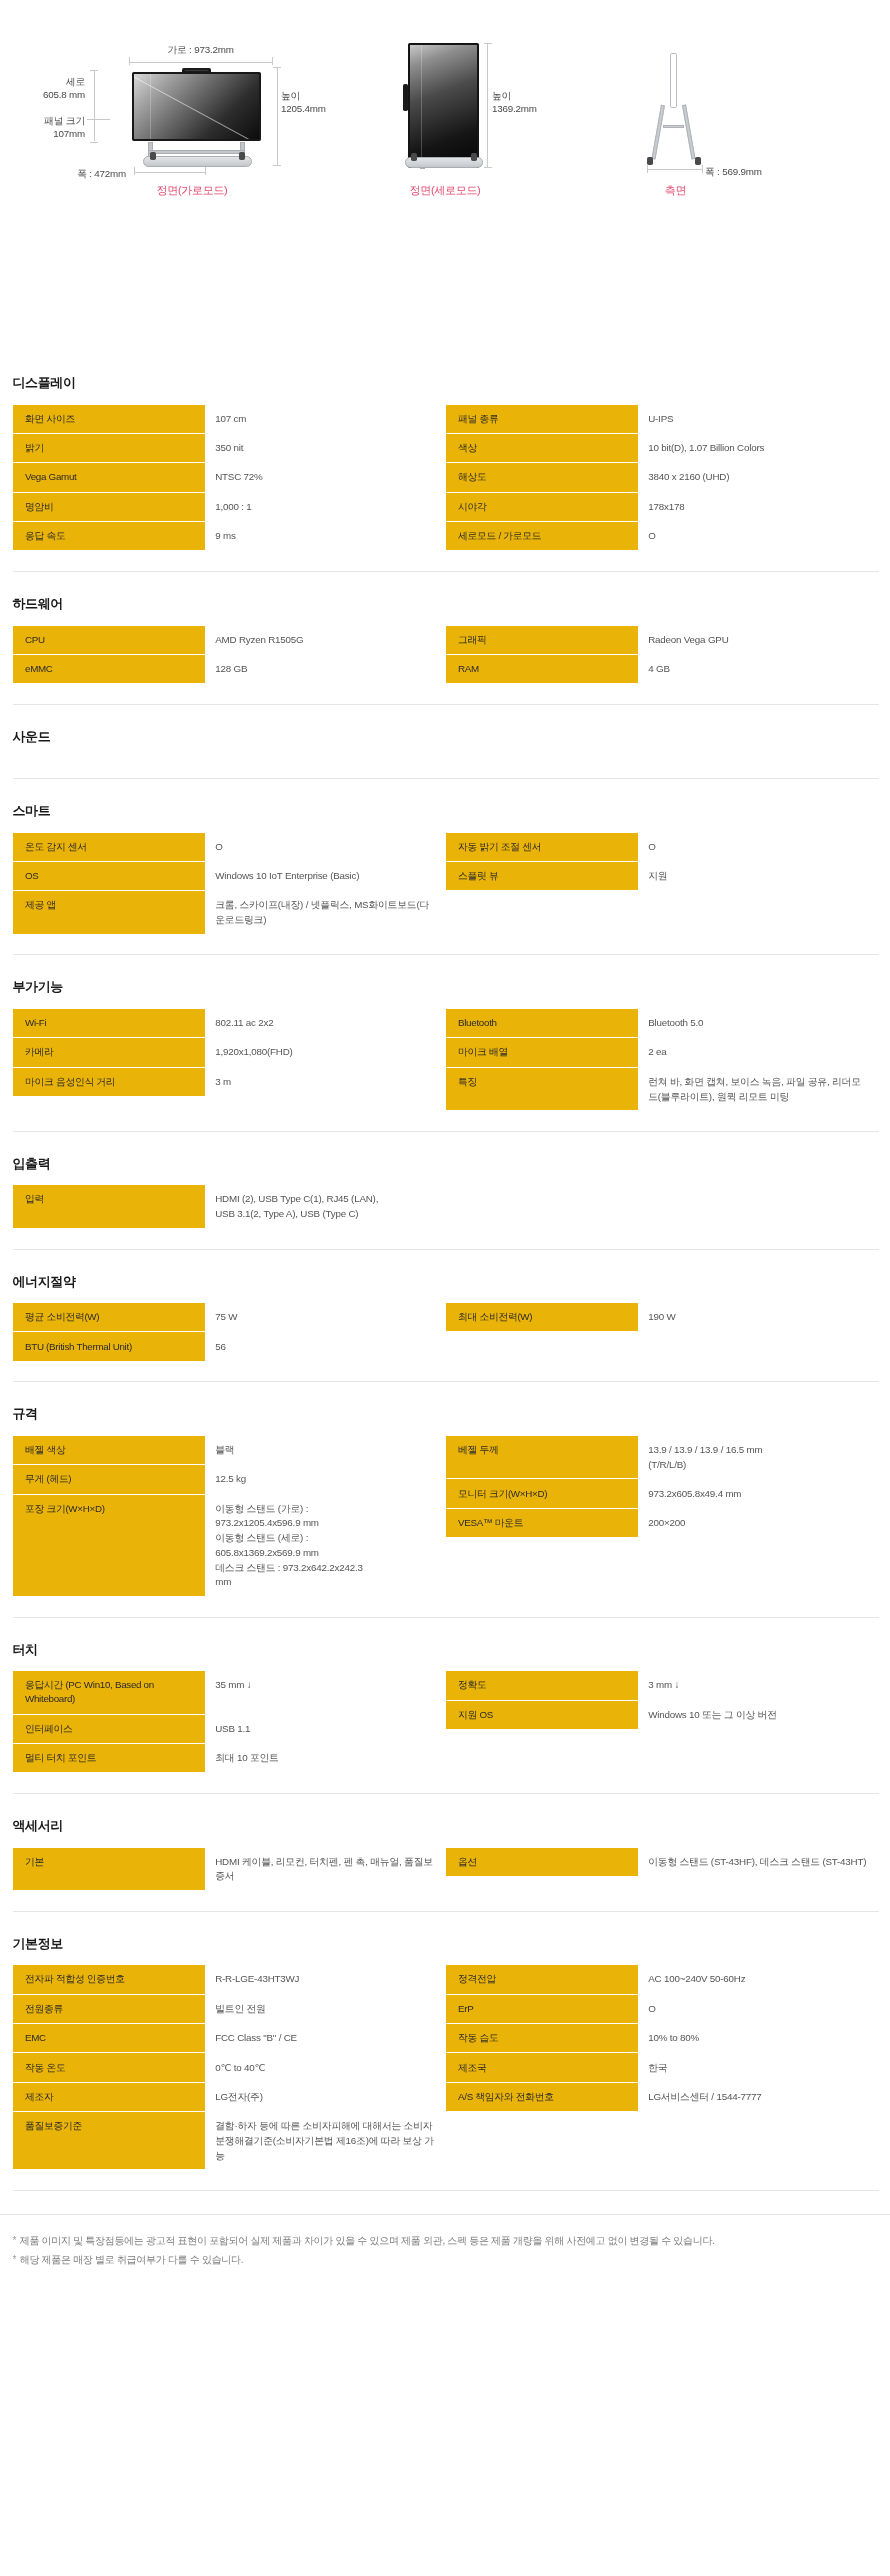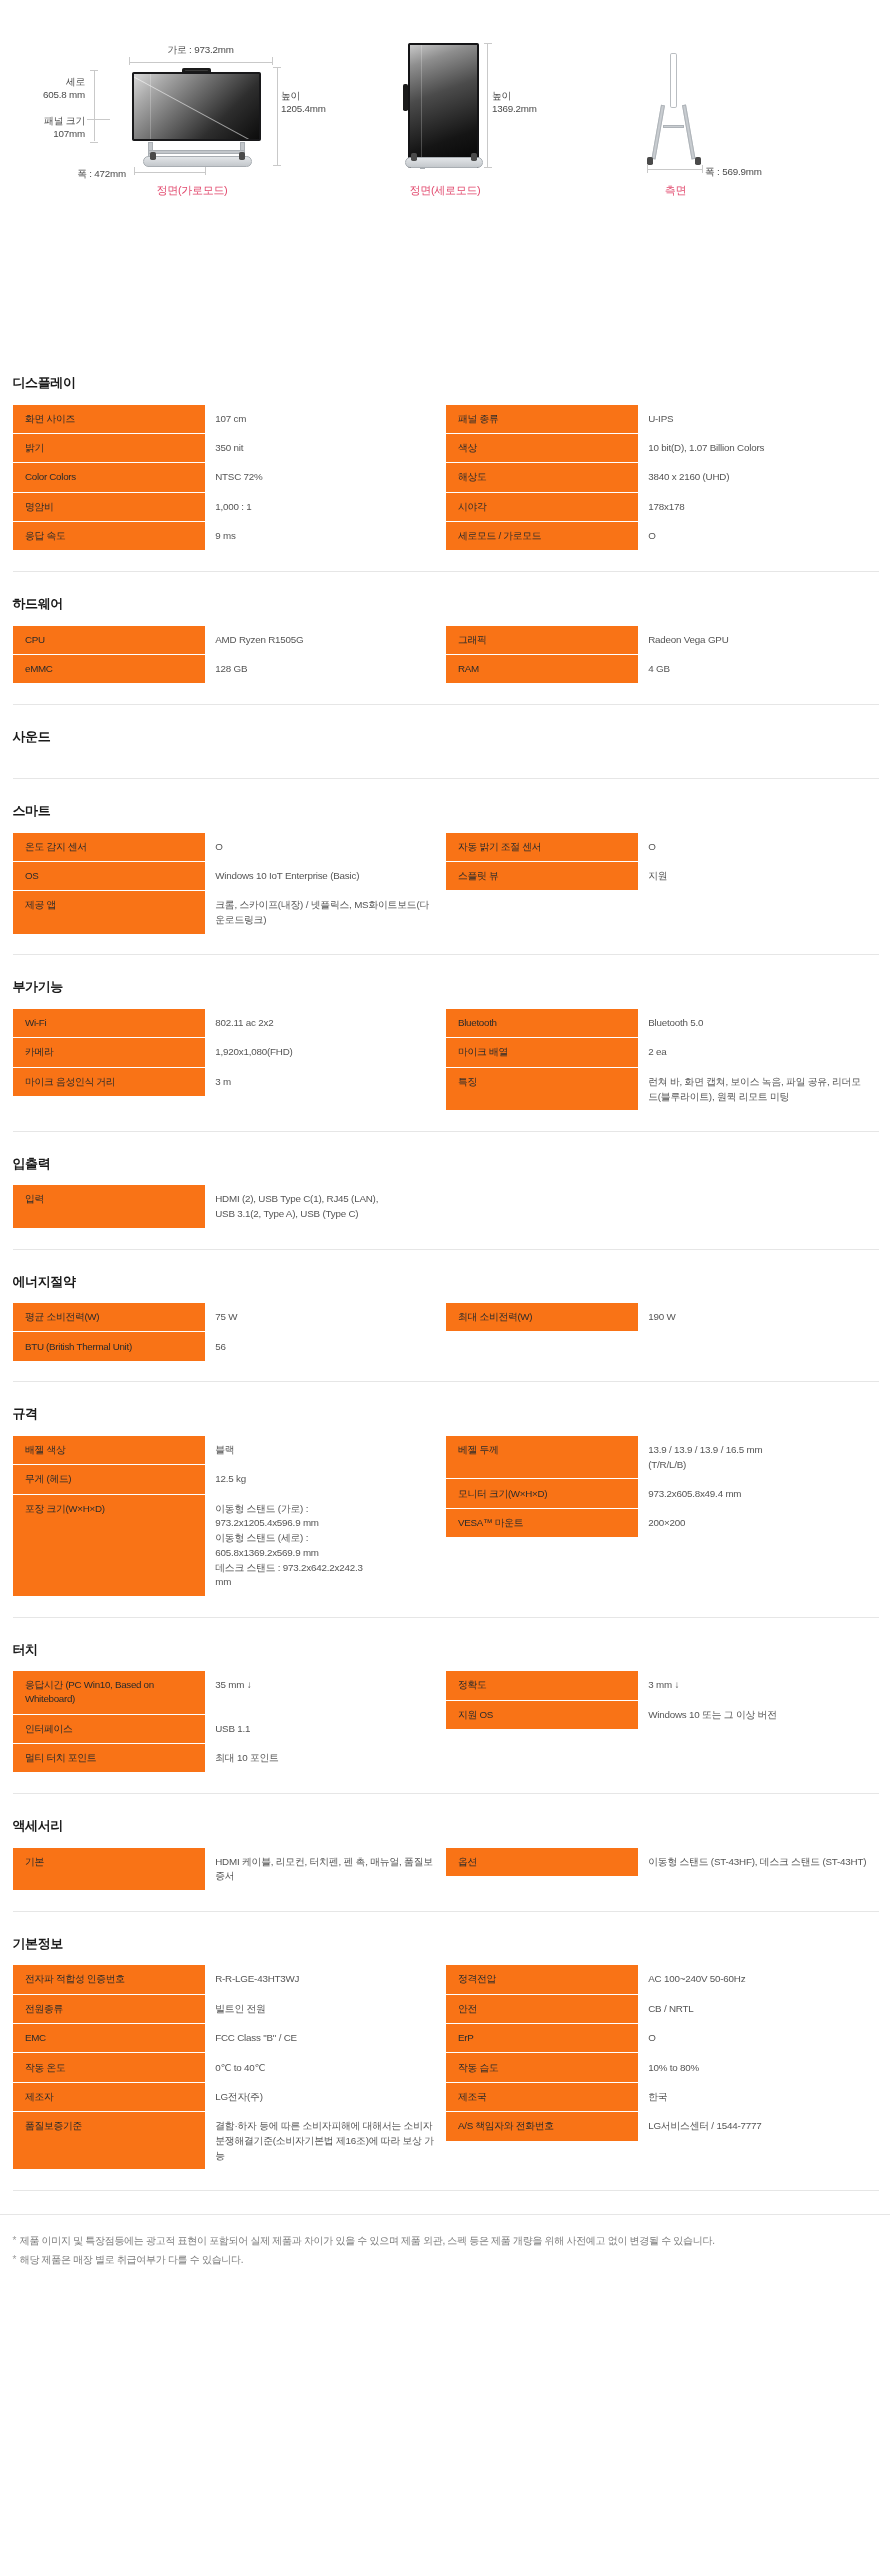--- a/index.html
+++ b/index.html
@@ -109,21 +109,21 @@
     color: #1a1a1a;
     margin-bottom: 12.5px;
     letter-spacing: -0.4px;
   }
   .grid2 { display: flex; flex-wrap: wrap; }
   .col { width: 50%; display: flex; flex-direction: column; }
   .spec-row { display: flex; align-items: stretch; min-height: 27px; }
   .spec-key {
     width: 192px;
     flex: 0 0 192px;
-    background: #f97316;
+    background: #eab308;
     font-size: 9.8px;
     color: #2b2b2b;
     padding: 7.1px 12.5px;
     line-height: 1.45;
     letter-spacing: -0.3px;
     border-bottom: 0.9px solid #ffffff;
     display: flex;
     align-items: flex-start;
   }
   .spec-val {
@@ -238,21 +238,21 @@
         <div class="col">
           <div class="spec-row">
             <div class="spec-key">화면 사이즈</div>
             <div class="spec-val">107 cm</div>
           </div>
           <div class="spec-row">
             <div class="spec-key">밝기</div>
             <div class="spec-val">350 nit</div>
           </div>
           <div class="spec-row">
-            <div class="spec-key">Color Colors</div>
+            <div class="spec-key">Vega Gamut</div>
             <div class="spec-val">NTSC 72%</div>
           </div>
           <div class="spec-row">
             <div class="spec-key">명암비</div>
             <div class="spec-val">1,000 : 1</div>
           </div>
           <div class="spec-row">
             <div class="spec-key">응답 속도</div>
             <div class="spec-val">9 ms</div>
           </div>
@@ -521,24 +521,20 @@
             <div class="spec-key">품질보증기준</div>
             <div class="spec-val">결함·하자 등에 따른 소비자피해에 대해서는 소비자분쟁해결기준(소비자기본법 제16조)에 따라 보상 가능</div>
           </div>
         </div>
         <div class="col">
           <div class="spec-row">
             <div class="spec-key">정격전압</div>
             <div class="spec-val">AC 100~240V 50-60Hz</div>
           </div>
           <div class="spec-row">
-            <div class="spec-key">안전</div>
-            <div class="spec-val">CB / NRTL</div>
-          </div>
-          <div class="spec-row">
             <div class="spec-key">ErP</div>
             <div class="spec-val">O</div>
           </div>
           <div class="spec-row">
             <div class="spec-key">작동 습도</div>
             <div class="spec-val">10% to 80%</div>
           </div>
           <div class="spec-row">
             <div class="spec-key">제조국</div>
             <div class="spec-val">한국</div>

